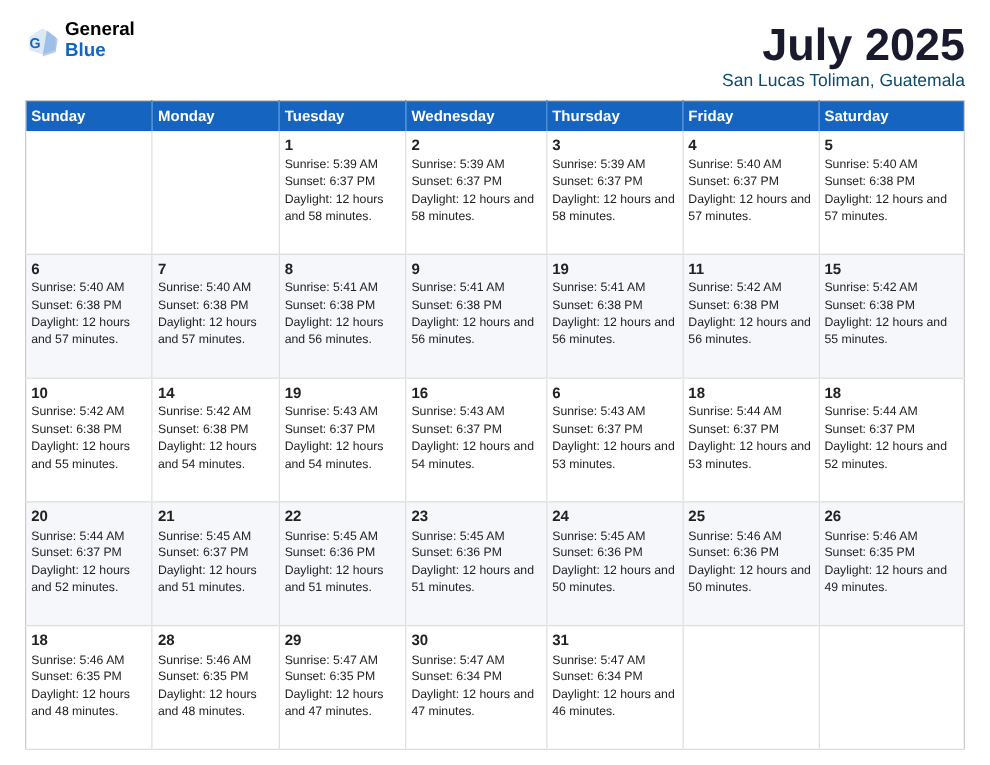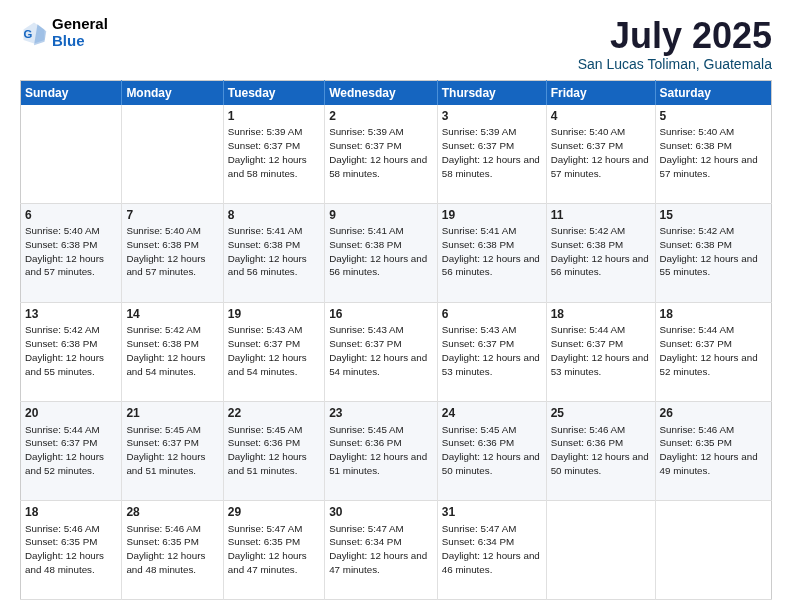--- a/index.html
+++ b/index.html
@@ -223,21 +223,21 @@
           </td>
           <td>
             <div class="day-num">15</div>
             <div class="day-info">Sunrise: 5:42 AM</div>
             <div class="day-info">Sunset: 6:38 PM</div>
             <div class="day-info">Daylight: 12 hours and 55 minutes.</div>
           </td>
         </tr>
         <tr>
           <td>
-            <div class="day-num">13</div>
+            <div class="day-num">10</div>
             <div class="day-info">Sunrise: 5:42 AM</div>
             <div class="day-info">Sunset: 6:38 PM</div>
             <div class="day-info">Daylight: 12 hours and 55 minutes.</div>
           </td>
           <td>
             <div class="day-num">14</div>
             <div class="day-info">Sunrise: 5:42 AM</div>
             <div class="day-info">Sunset: 6:38 PM</div>
             <div class="day-info">Daylight: 12 hours and 54 minutes.</div>
           </td>

